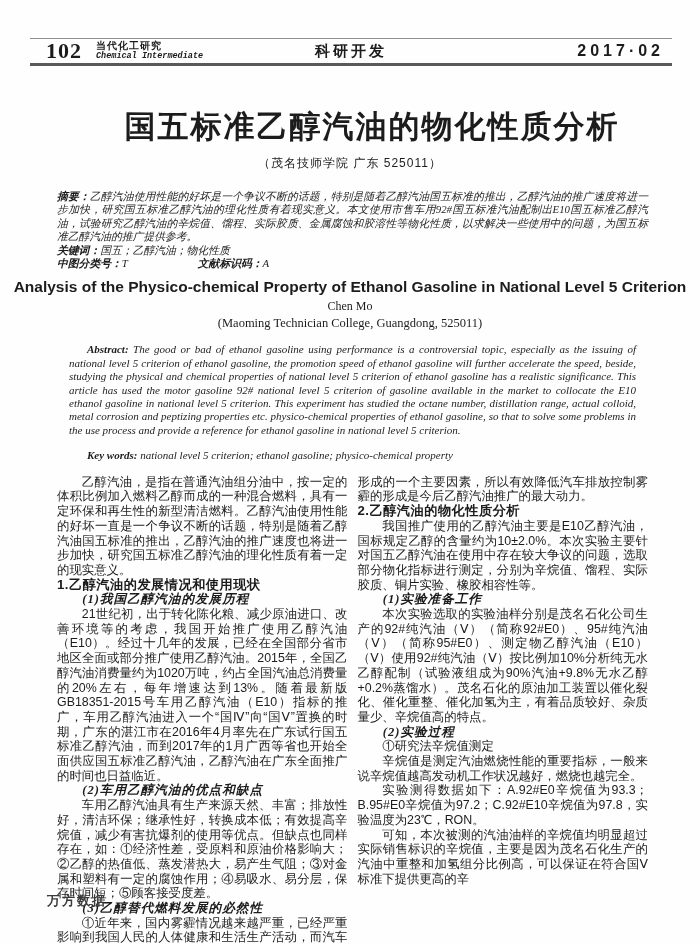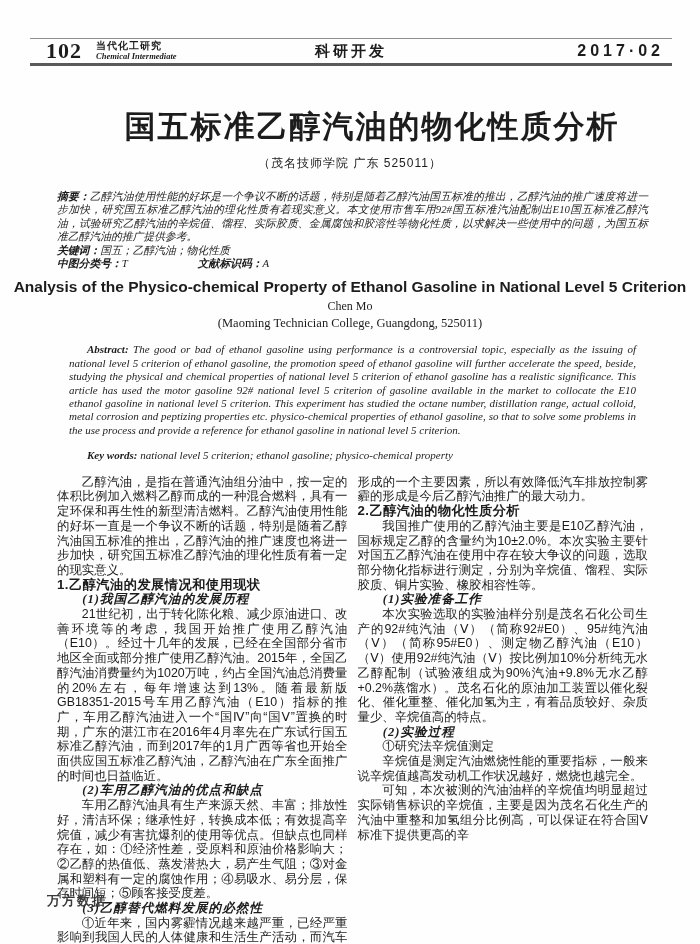--- a/index.html
+++ b/index.html
@@ -15,21 +15,21 @@
     border-bottom:3px solid #5a5a5a;
     height:24px;
     display:flex;align-items:center;position:relative;
   }
   .page-num{
     font-family:"Liberation Serif",serif;font-weight:bold;
     font-size:22px;margin-left:16px;letter-spacing:1px;line-height:1;
   }
   .journal-logo{margin-left:14px;line-height:1;padding-bottom:1px;}
   .journal-cn{font-size:10px;font-weight:bold;letter-spacing:1px;}
-  .journal-en{font-size:8.5px;font-style:italic;font-family:Liberation Serif, serif;font-weight:bold;margin-top:1px;}
+  .journal-en{font-size:8.5px;font-style:italic;font-family:Liberation Mono, monospace;font-weight:bold;margin-top:1px;}
   .section-title{
     position:absolute;left:0;right:0;text-align:center;
     font-size:15px;font-weight:bold;letter-spacing:3px;
   }
   .issue{
     margin-left:auto;margin-right:8px;
     font-size:16px;font-weight:bold;letter-spacing:4px;
   }
   
   .main-title{
@@ -123,19 +123,20 @@
     </div>
     <div class="col">
       <p class="cont">形成的一个主要因素，所以有效降低汽车排放控制雾霾的形成是今后乙醇汽油推广的最大动力。</p>
       <p class="h1">2.乙醇汽油的物化性质分析</p>
       <p class="para">我国推广使用的乙醇汽油主要是E10乙醇汽油，国标规定乙醇的含量约为10±2.0%。本次实验主要针对国五乙醇汽油在使用中存在较大争议的问题，选取部分物化指标进行测定，分别为辛烷值、馏程、实际胶质、铜片实验、橡胶相容性等。</p>
       <p class="h2">(1)实验准备工作</p>
       <p class="para">本次实验选取的实验油样分别是茂名石化公司生产的92#纯汽油（Ⅴ）（简称92#E0）、95#纯汽油（Ⅴ）（简称95#E0）、测定物乙醇汽油（E10）（Ⅴ）使用92#纯汽油（Ⅴ）按比例加10%分析纯无水乙醇配制（试验液组成为90%汽油+9.8%无水乙醇+0.2%蒸馏水）。茂名石化的原油加工装置以催化裂化、催化重整、催化加氢为主，有着品质较好、杂质量少、辛烷值高的特点。</p>
       <p class="h2">(2)实验过程</p>
       <p class="para">①研究法辛烷值测定</p>
       <p class="para">辛烷值是测定汽油燃烧性能的重要指标，一般来说辛烷值越高发动机工作状况越好，燃烧也越完全。</p>
+      <p class="para">实验测得数据如下：A.92#E0辛烷值为93.3；B.95#E0辛烷值为97.2；C.92#E10辛烷值为97.8，实验温度为23℃，RON。</p>
       <p class="para">可知，本次被测的汽油油样的辛烷值均明显超过实际销售标识的辛烷值，主要是因为茂名石化生产的汽油中重整和加氢组分比例高，可以保证在符合国Ⅴ标准下提供更高的辛</p>
     </div>
   </div>
 
   <div class="watermark">万方数据</div>
 
 </div>
 
 </body></html>

